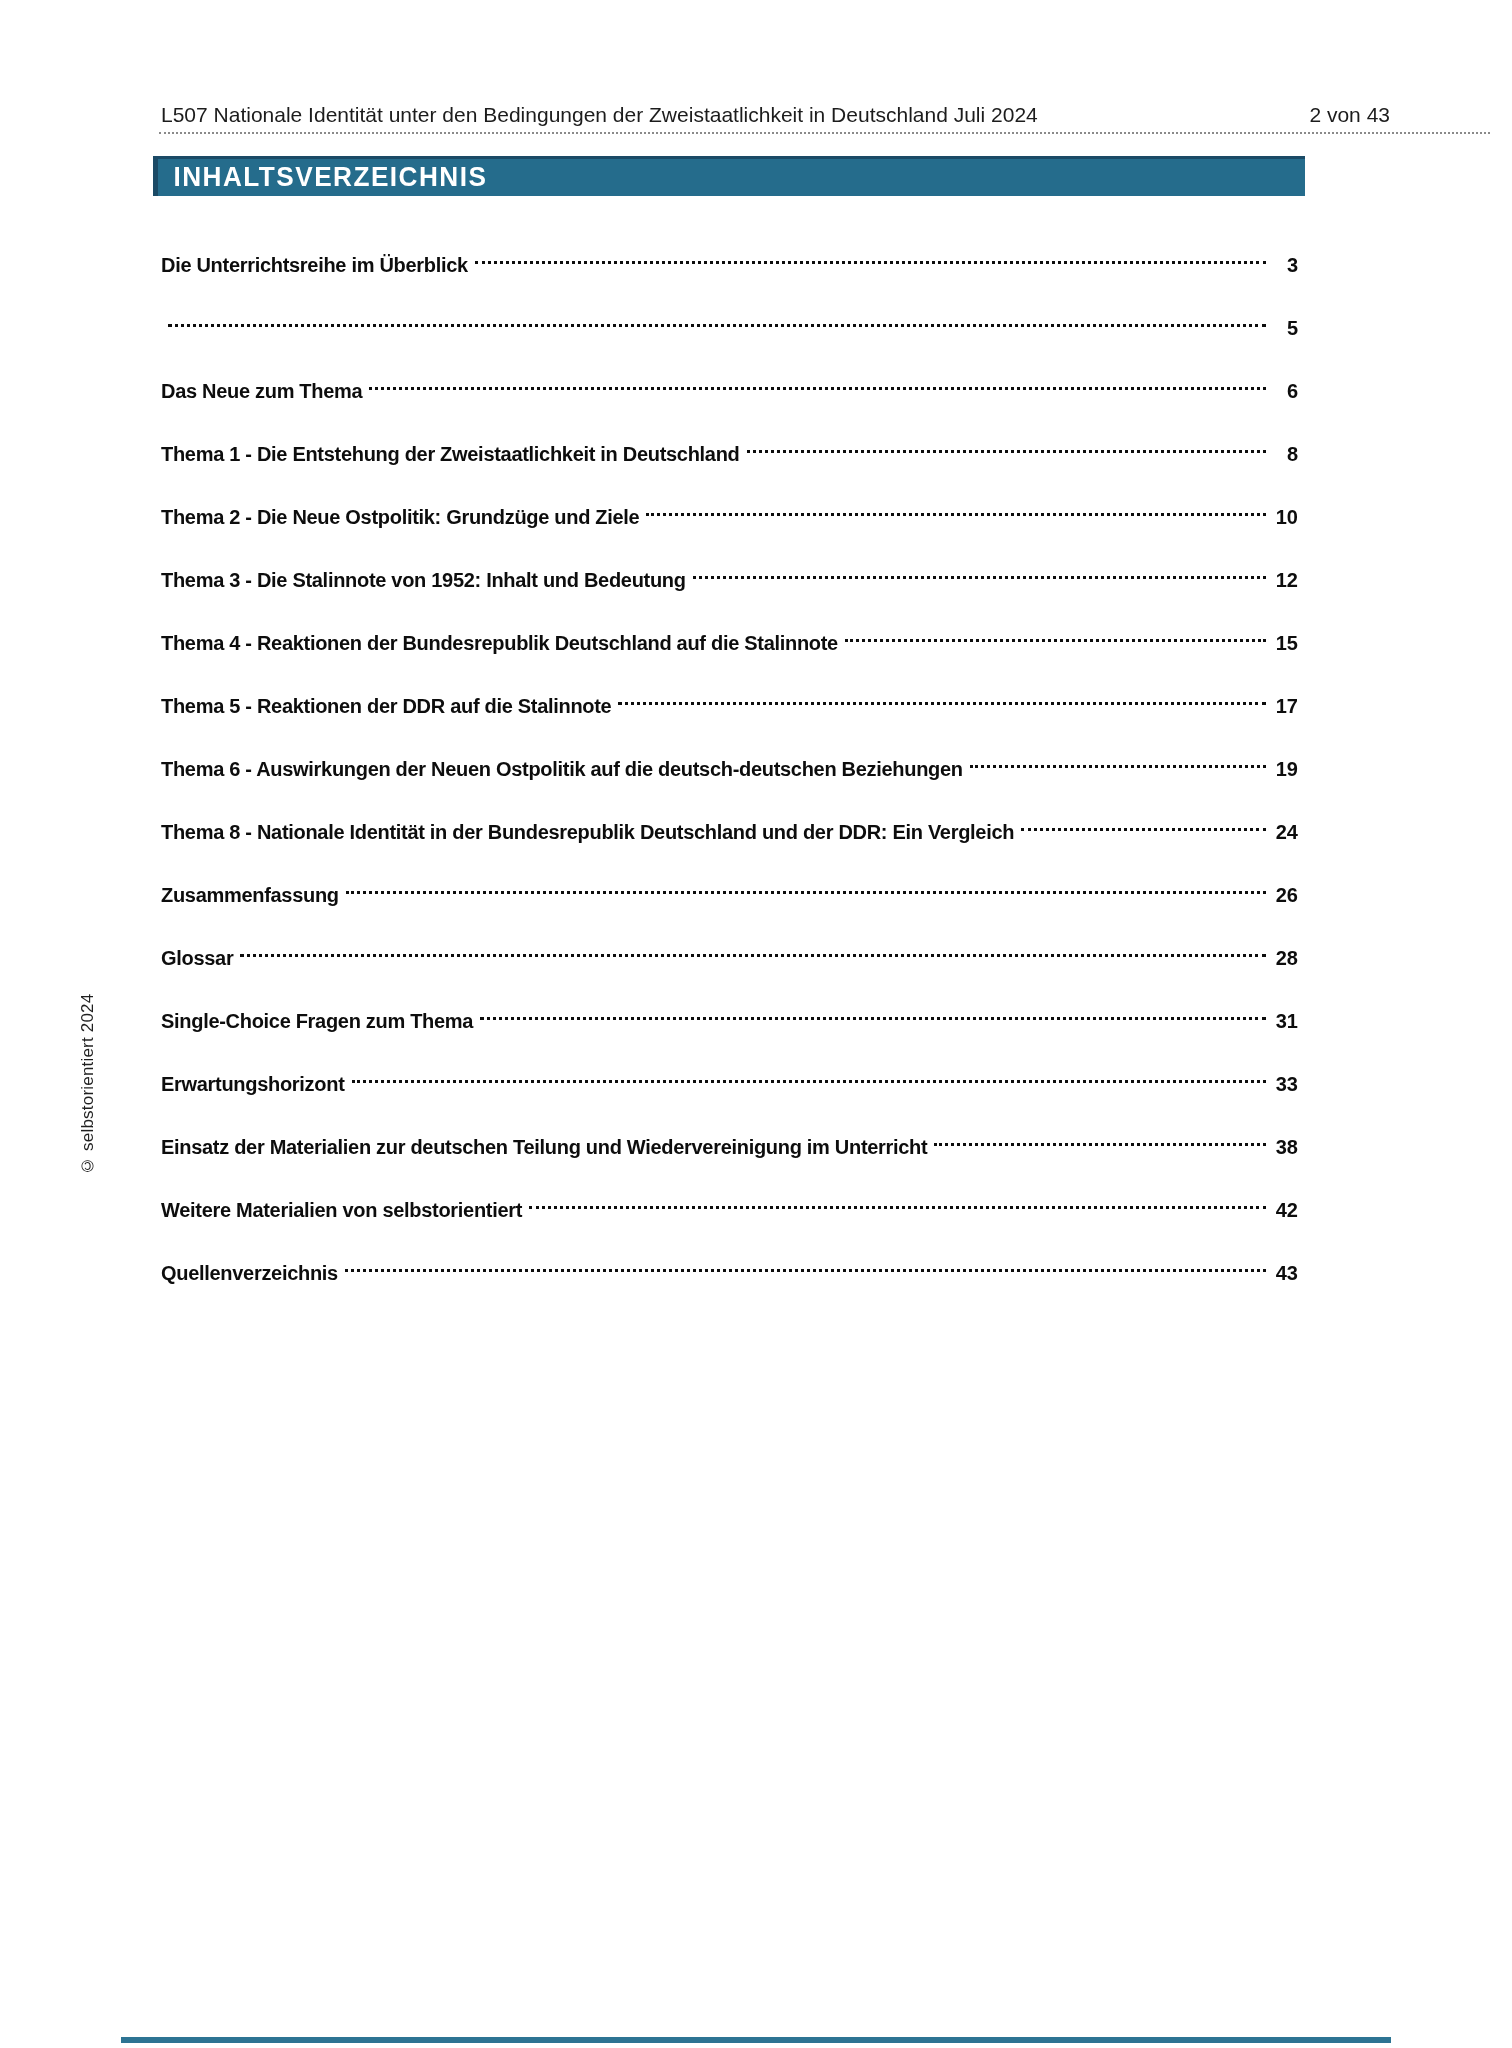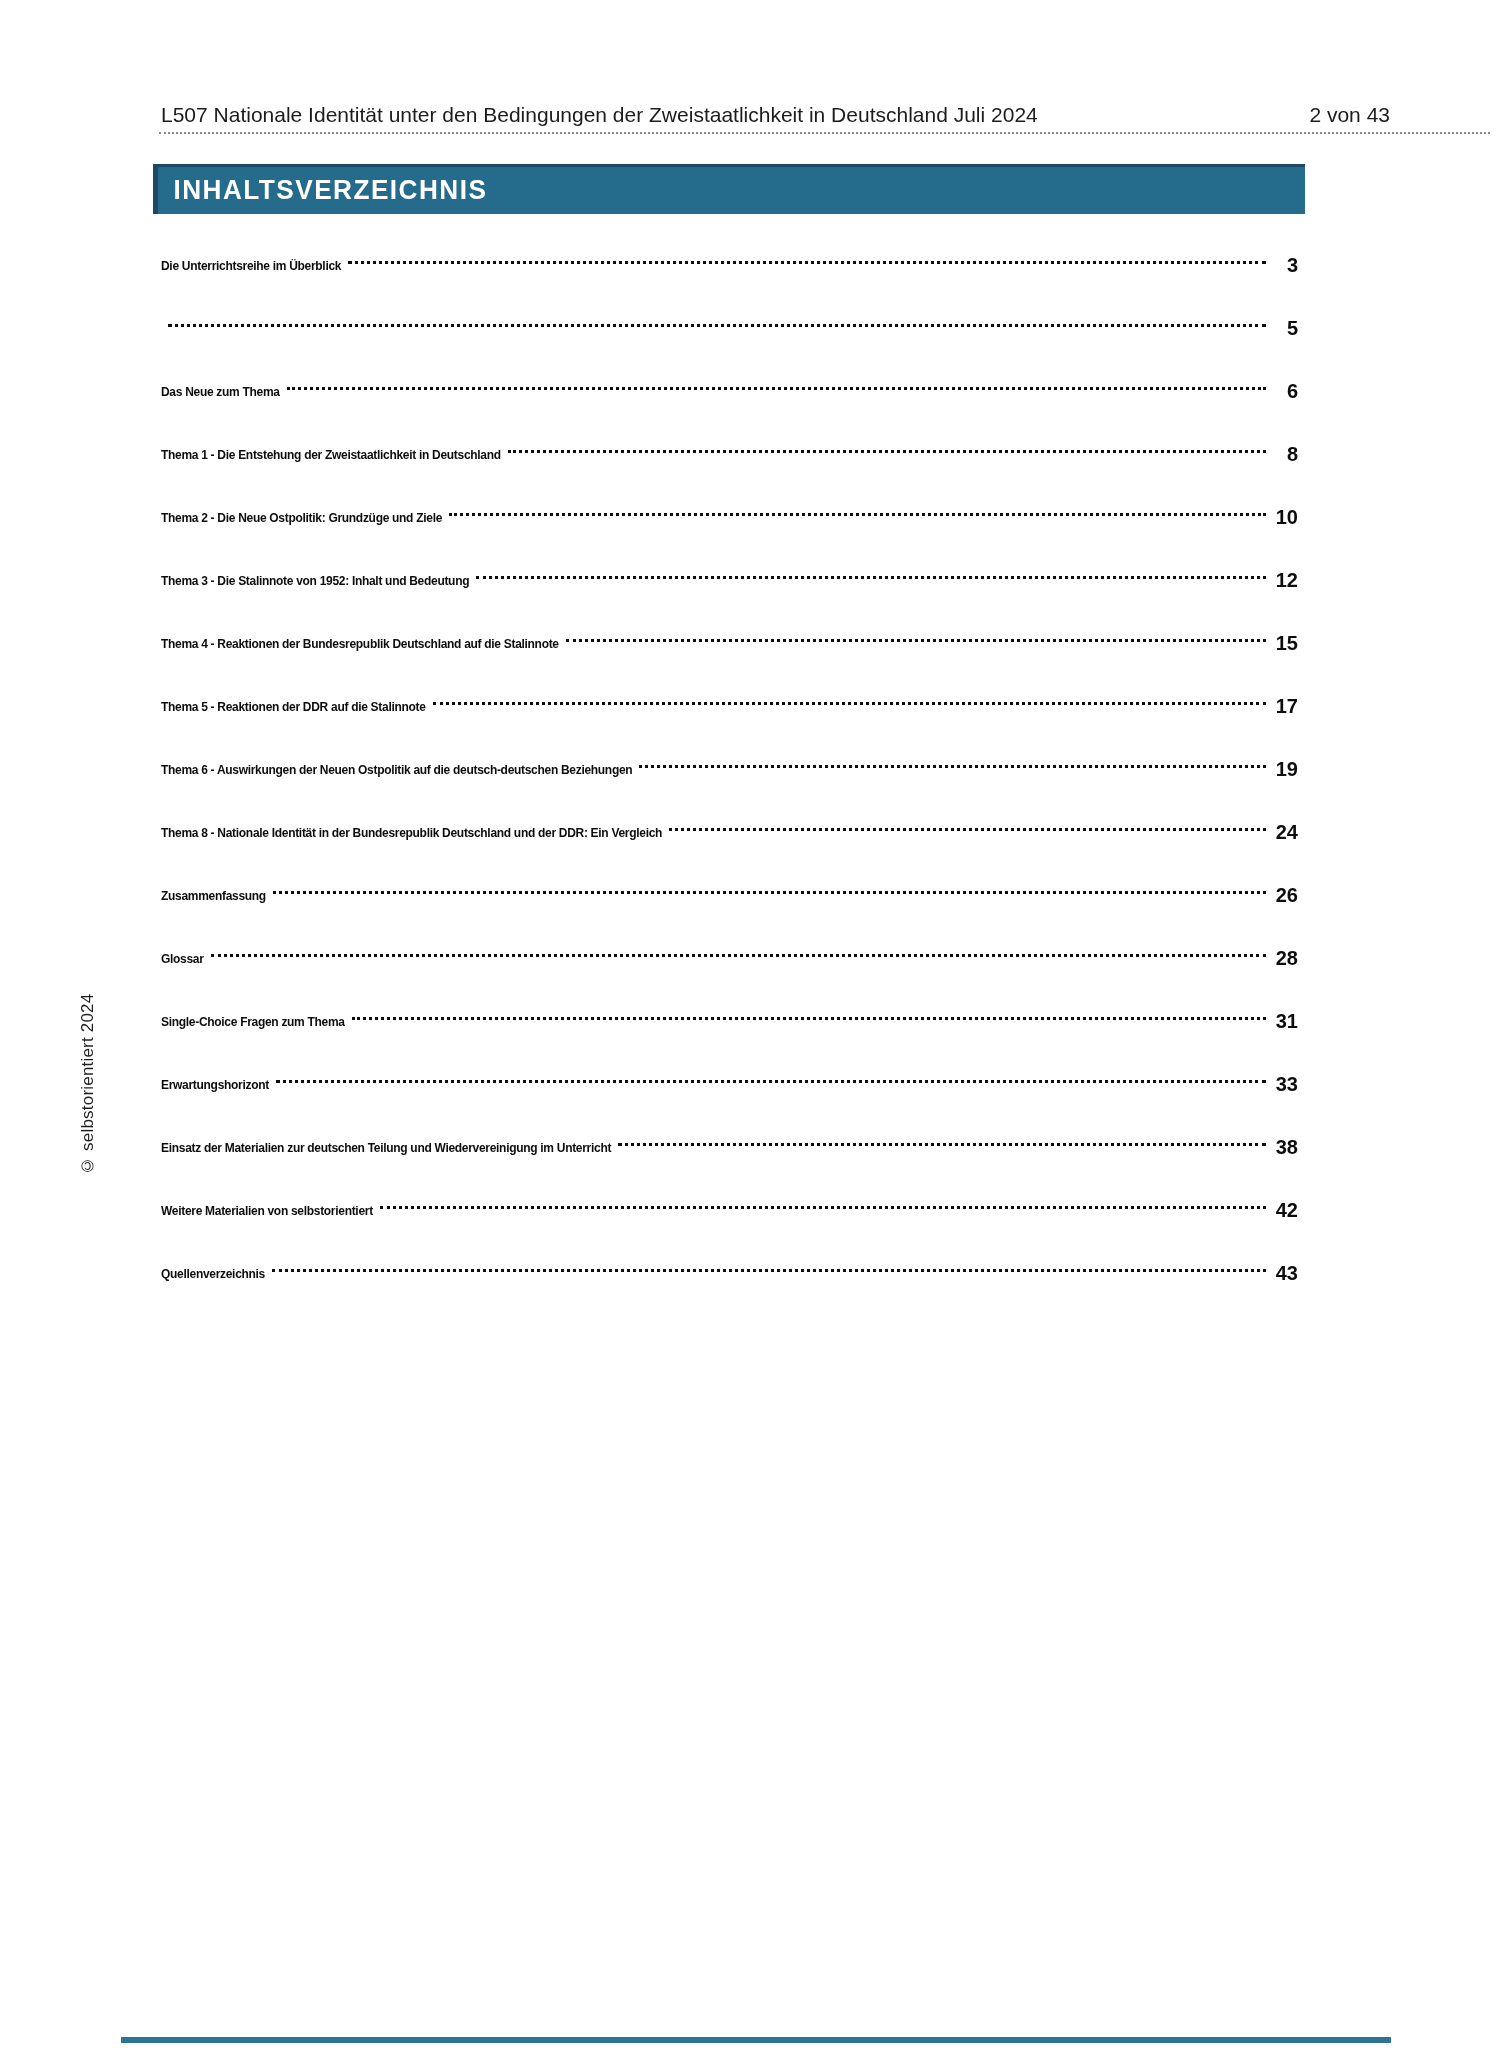--- a/index.html
+++ b/index.html
@@ -21,21 +21,21 @@
   }
   .runhead .doc-title{white-space:nowrap;}
   .runhead .page-indicator{white-space:nowrap;}
   .head-rule{
     position:absolute;left:159px;top:118px;width:1331px;height:14px;
     border-bottom:2px dotted #8a8a8a;
   }
 
   
   .banner{
-    position:absolute;left:153px;top:164px;width:1152px;height:50px;
+    position:absolute;left:153px;top:156px;width:1152px;height:40px;
     background:var(--banner-teal,#256c8c);
     border-left:5px solid var(--banner-edge,#1b4a66);
     border-top:3px solid var(--banner-edge,#1b4a66);
     box-sizing:border-box;
     display:flex;align-items:center;
   }
   .banner-title{
     color:#ffffff;
     font-weight:bold;
     font-size:27px;
@@ -51,21 +51,21 @@
     position:absolute;left:161px;top:234px;width:1137px;
     margin:0;padding:0;list-style:none;
   }
   .toc-row{
     height:63px;
     display:flex;align-items:center;
     cursor:pointer;
   }
   .toc-label{
     font-weight:bold;
-    font-size:12px;
+    font-size:20px;
     letter-spacing:-0.3px;
     white-space:nowrap;
     color:#0d0d0d;
   }
   .toc-dots{
     flex:1;
     border-bottom:3px dotted #0d0d0d;
     margin:0 2px 7px 7px;
     min-width:14px;
   }

